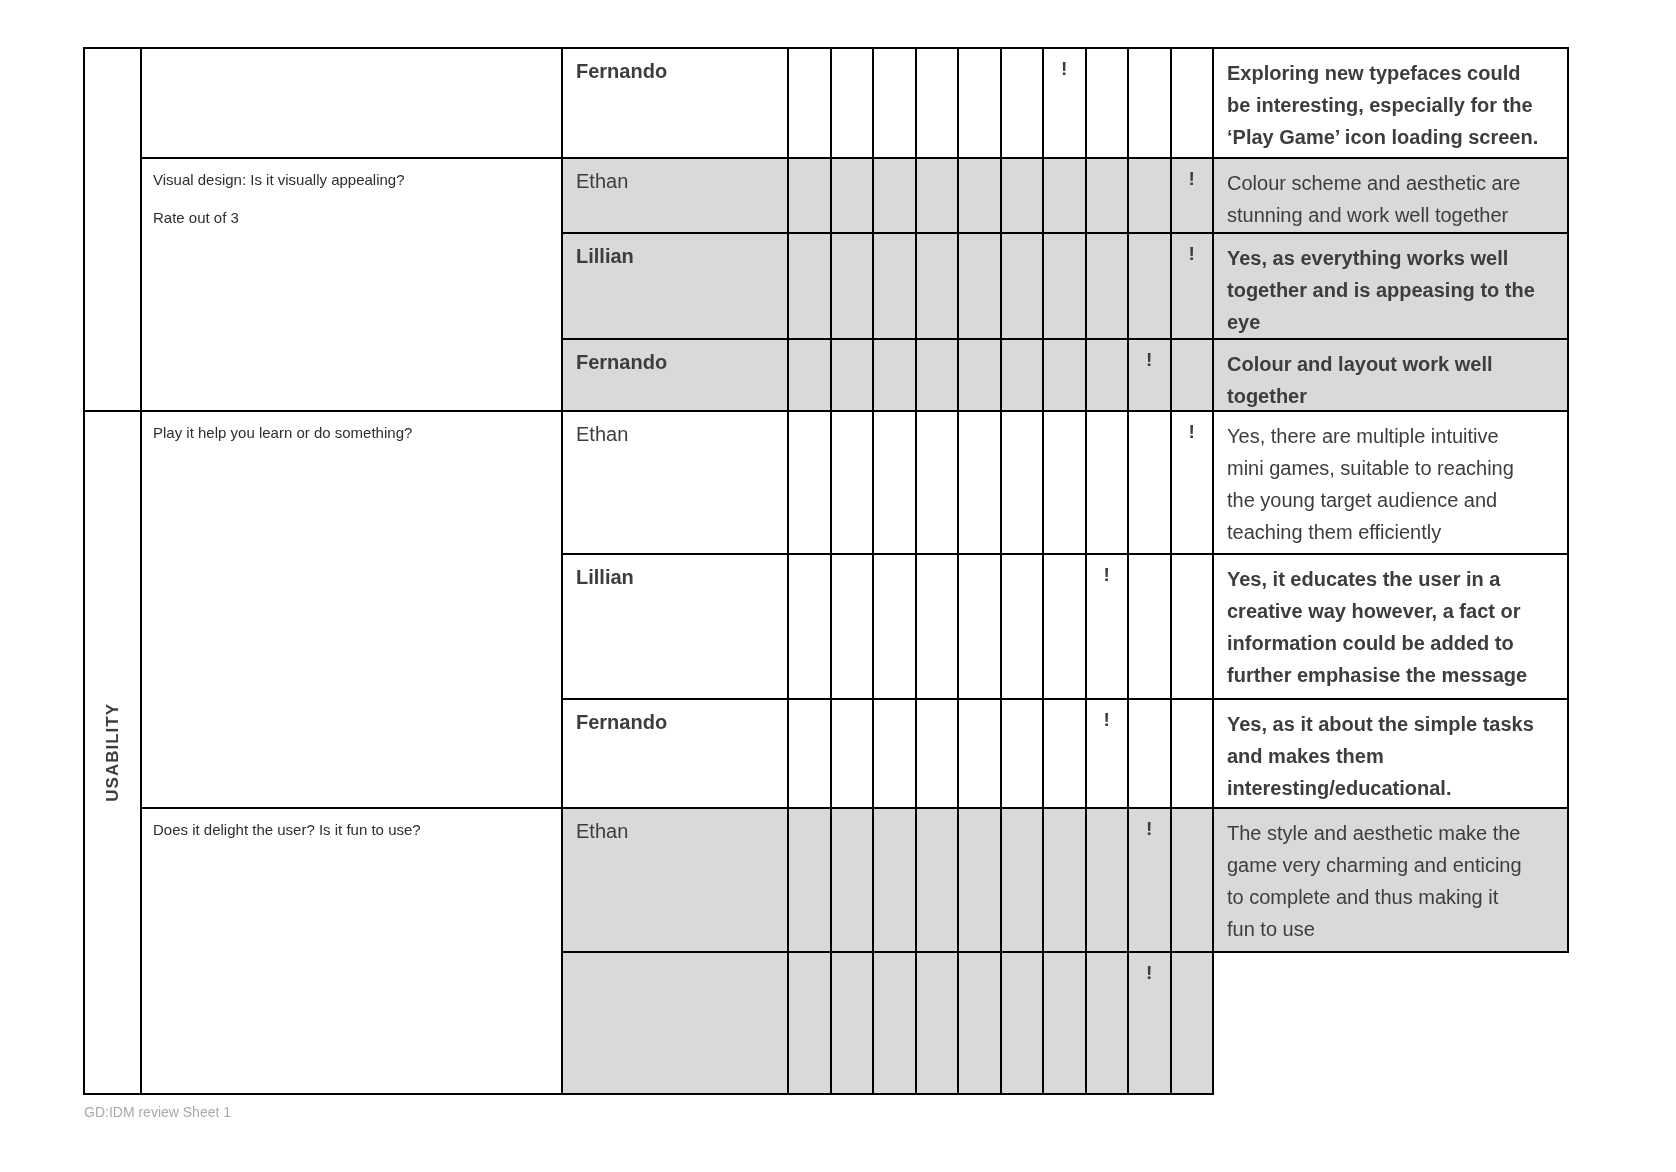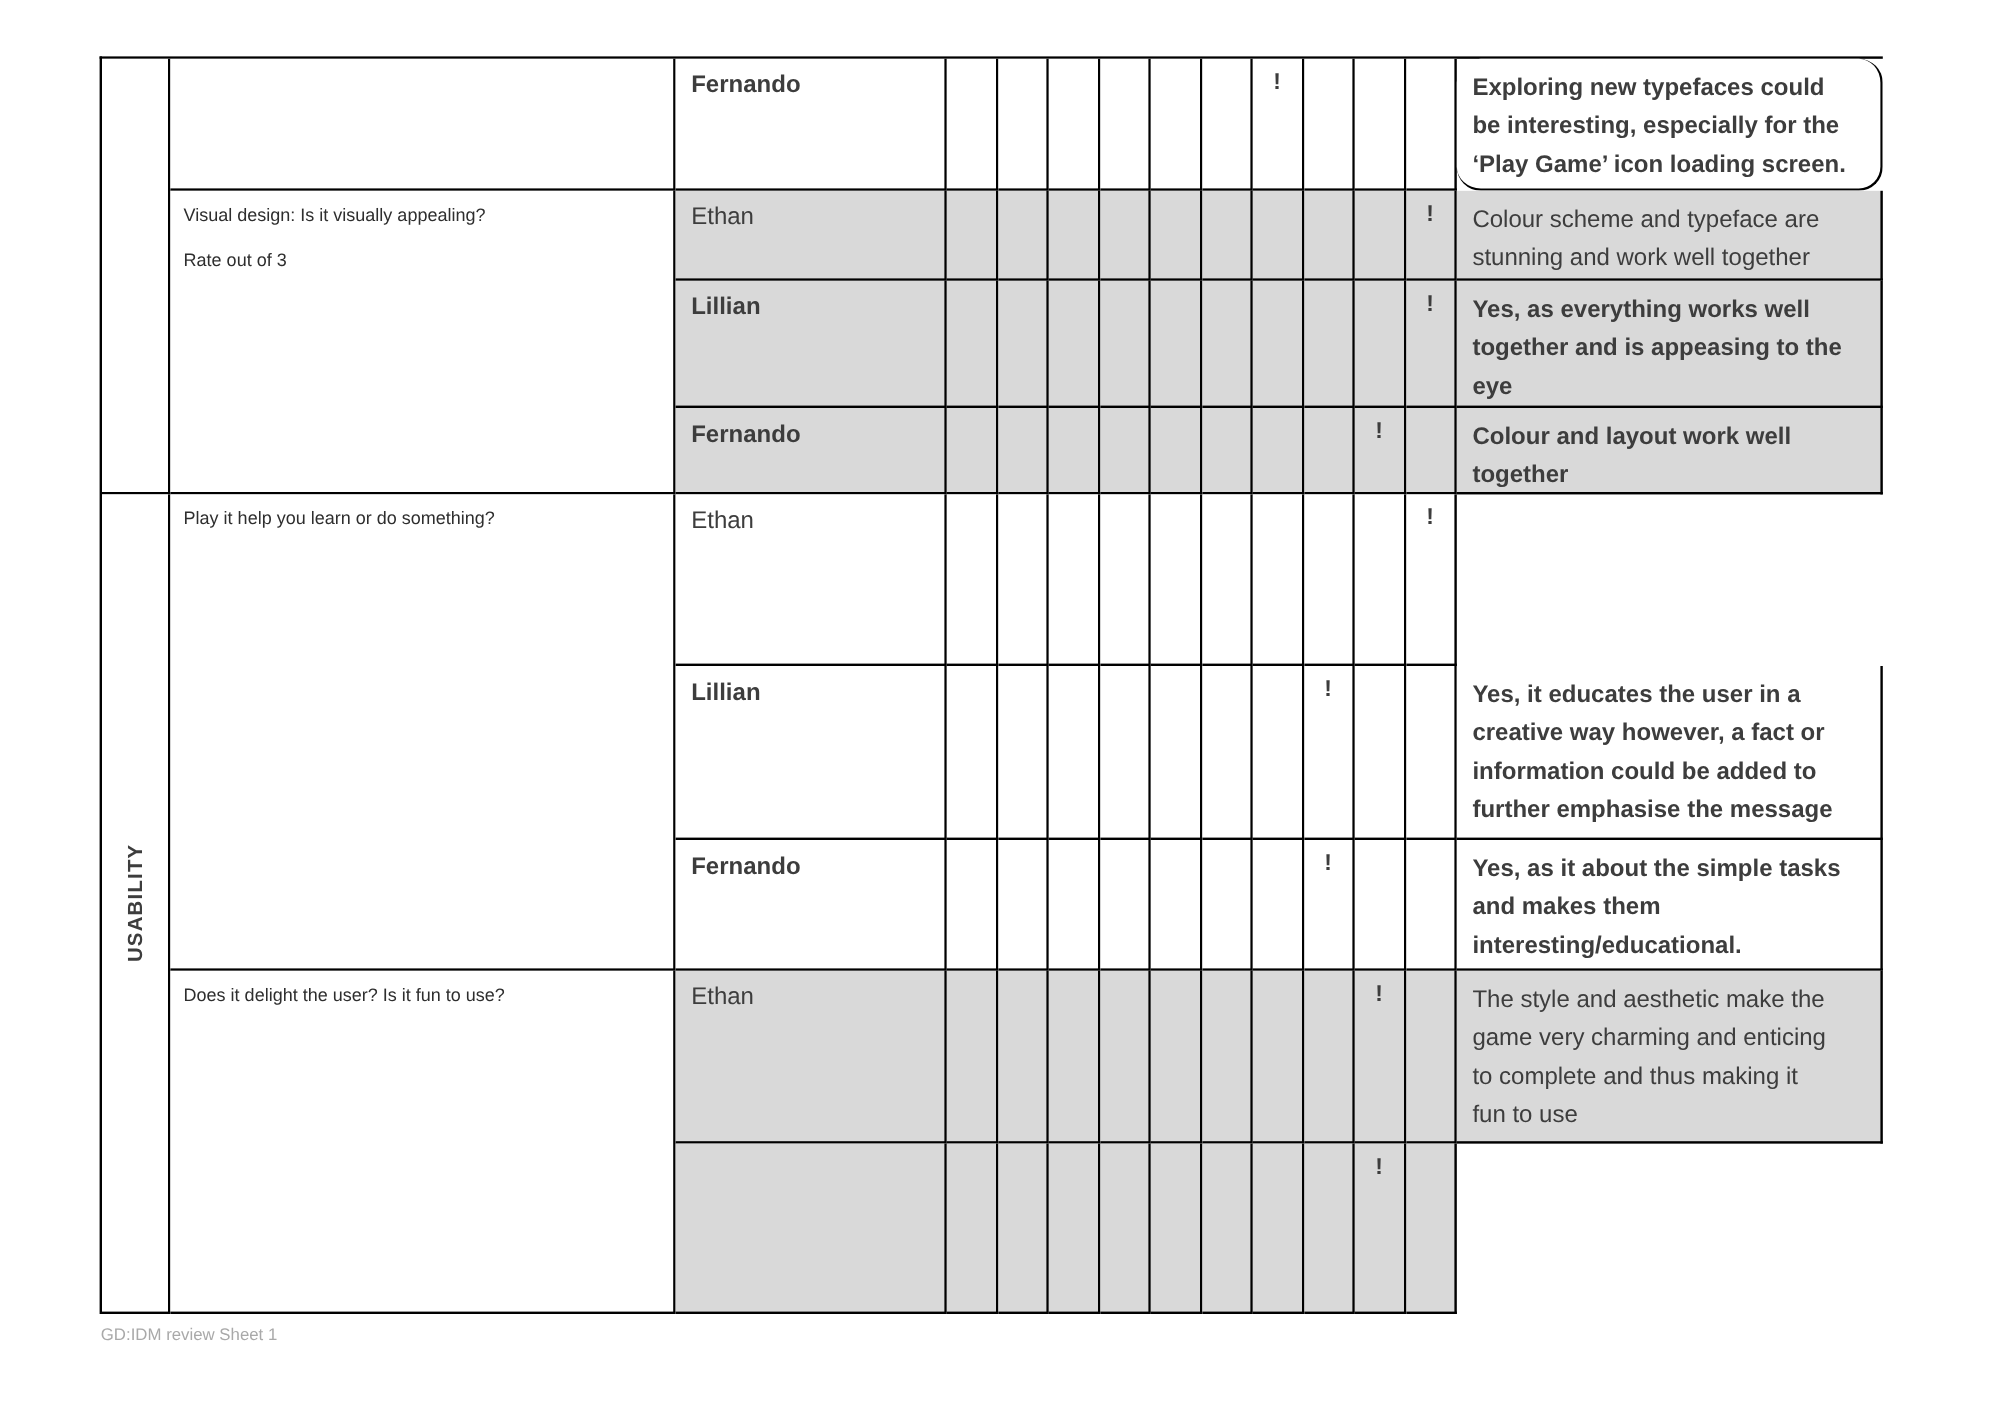--- a/index.html
+++ b/index.html
@@ -55,35 +55,35 @@
     <div class="cell rating-cell" style="grid-area: 1 / 4 / 2 / 5;"></div>
     <div class="cell rating-cell" style="grid-area: 1 / 5 / 2 / 6;"></div>
     <div class="cell rating-cell" style="grid-area: 1 / 6 / 2 / 7;"></div>
     <div class="cell rating-cell" style="grid-area: 1 / 7 / 2 / 8;"></div>
     <div class="cell rating-cell" style="grid-area: 1 / 8 / 2 / 9;"></div>
     <div class="cell rating-cell" style="grid-area: 1 / 9 / 2 / 10;"></div>
     <div class="cell rating-cell" style="grid-area: 1 / 10 / 2 / 11;">!</div>
     <div class="cell rating-cell" style="grid-area: 1 / 11 / 2 / 12;"></div>
     <div class="cell rating-cell" style="grid-area: 1 / 12 / 2 / 13;"></div>
     <div class="cell rating-cell" style="grid-area: 1 / 13 / 2 / 14;"></div>
-    <div class="cell comment-cell bold" style="grid-area: 1 / 14 / 2 / 15; border-radius: 20px;">Exploring new typefaces could
+    <div class="cell comment-cell bold" style="grid-area: 1 / 14 / 2 / 15;">Exploring new typefaces could
 be interesting, especially for the
 ‘Play Game’ icon loading screen.</div>
     <div class="cell name-cell shaded" style="grid-area: 2 / 3 / 3 / 4;">Ethan</div>
     <div class="cell rating-cell shaded" style="grid-area: 2 / 4 / 3 / 5;"></div>
     <div class="cell rating-cell shaded" style="grid-area: 2 / 5 / 3 / 6;"></div>
     <div class="cell rating-cell shaded" style="grid-area: 2 / 6 / 3 / 7;"></div>
     <div class="cell rating-cell shaded" style="grid-area: 2 / 7 / 3 / 8;"></div>
     <div class="cell rating-cell shaded" style="grid-area: 2 / 8 / 3 / 9;"></div>
     <div class="cell rating-cell shaded" style="grid-area: 2 / 9 / 3 / 10;"></div>
     <div class="cell rating-cell shaded" style="grid-area: 2 / 10 / 3 / 11;"></div>
     <div class="cell rating-cell shaded" style="grid-area: 2 / 11 / 3 / 12;"></div>
     <div class="cell rating-cell shaded" style="grid-area: 2 / 12 / 3 / 13;"></div>
     <div class="cell rating-cell shaded" style="grid-area: 2 / 13 / 3 / 14;">!</div>
-    <div class="cell comment-cell shaded" style="grid-area: 2 / 14 / 3 / 15;">Colour scheme and typeface are
+    <div class="cell comment-cell shaded" style="grid-area: 2 / 14 / 3 / 15;">Colour scheme and aesthetic are
 stunning and work well together</div>
     <div class="cell name-cell bold shaded" style="grid-area: 3 / 3 / 4 / 4;">Lillian</div>
     <div class="cell rating-cell shaded" style="grid-area: 3 / 4 / 4 / 5;"></div>
     <div class="cell rating-cell shaded" style="grid-area: 3 / 5 / 4 / 6;"></div>
     <div class="cell rating-cell shaded" style="grid-area: 3 / 6 / 4 / 7;"></div>
     <div class="cell rating-cell shaded" style="grid-area: 3 / 7 / 4 / 8;"></div>
     <div class="cell rating-cell shaded" style="grid-area: 3 / 8 / 4 / 9;"></div>
     <div class="cell rating-cell shaded" style="grid-area: 3 / 9 / 4 / 10;"></div>
     <div class="cell rating-cell shaded" style="grid-area: 3 / 10 / 4 / 11;"></div>
     <div class="cell rating-cell shaded" style="grid-area: 3 / 11 / 4 / 12;"></div>
@@ -109,20 +109,24 @@
     <div class="cell rating-cell" style="grid-area: 5 / 4 / 6 / 5;"></div>
     <div class="cell rating-cell" style="grid-area: 5 / 5 / 6 / 6;"></div>
     <div class="cell rating-cell" style="grid-area: 5 / 6 / 6 / 7;"></div>
     <div class="cell rating-cell" style="grid-area: 5 / 7 / 6 / 8;"></div>
     <div class="cell rating-cell" style="grid-area: 5 / 8 / 6 / 9;"></div>
     <div class="cell rating-cell" style="grid-area: 5 / 9 / 6 / 10;"></div>
     <div class="cell rating-cell" style="grid-area: 5 / 10 / 6 / 11;"></div>
     <div class="cell rating-cell" style="grid-area: 5 / 11 / 6 / 12;"></div>
     <div class="cell rating-cell" style="grid-area: 5 / 12 / 6 / 13;"></div>
     <div class="cell rating-cell" style="grid-area: 5 / 13 / 6 / 14;">!</div>
+    <div class="cell comment-cell" style="grid-area: 5 / 14 / 6 / 15;">Yes, there are multiple intuitive
+mini games, suitable to reaching
+the young target audience and
+teaching them efficiently</div>
     <div class="cell name-cell bold" style="grid-area: 6 / 3 / 7 / 4;">Lillian</div>
     <div class="cell rating-cell" style="grid-area: 6 / 4 / 7 / 5;"></div>
     <div class="cell rating-cell" style="grid-area: 6 / 5 / 7 / 6;"></div>
     <div class="cell rating-cell" style="grid-area: 6 / 6 / 7 / 7;"></div>
     <div class="cell rating-cell" style="grid-area: 6 / 7 / 7 / 8;"></div>
     <div class="cell rating-cell" style="grid-area: 6 / 8 / 7 / 9;"></div>
     <div class="cell rating-cell" style="grid-area: 6 / 9 / 7 / 10;"></div>
     <div class="cell rating-cell" style="grid-area: 6 / 10 / 7 / 11;"></div>
     <div class="cell rating-cell" style="grid-area: 6 / 11 / 7 / 12;">!</div>
     <div class="cell rating-cell" style="grid-area: 6 / 12 / 7 / 13;"></div>

